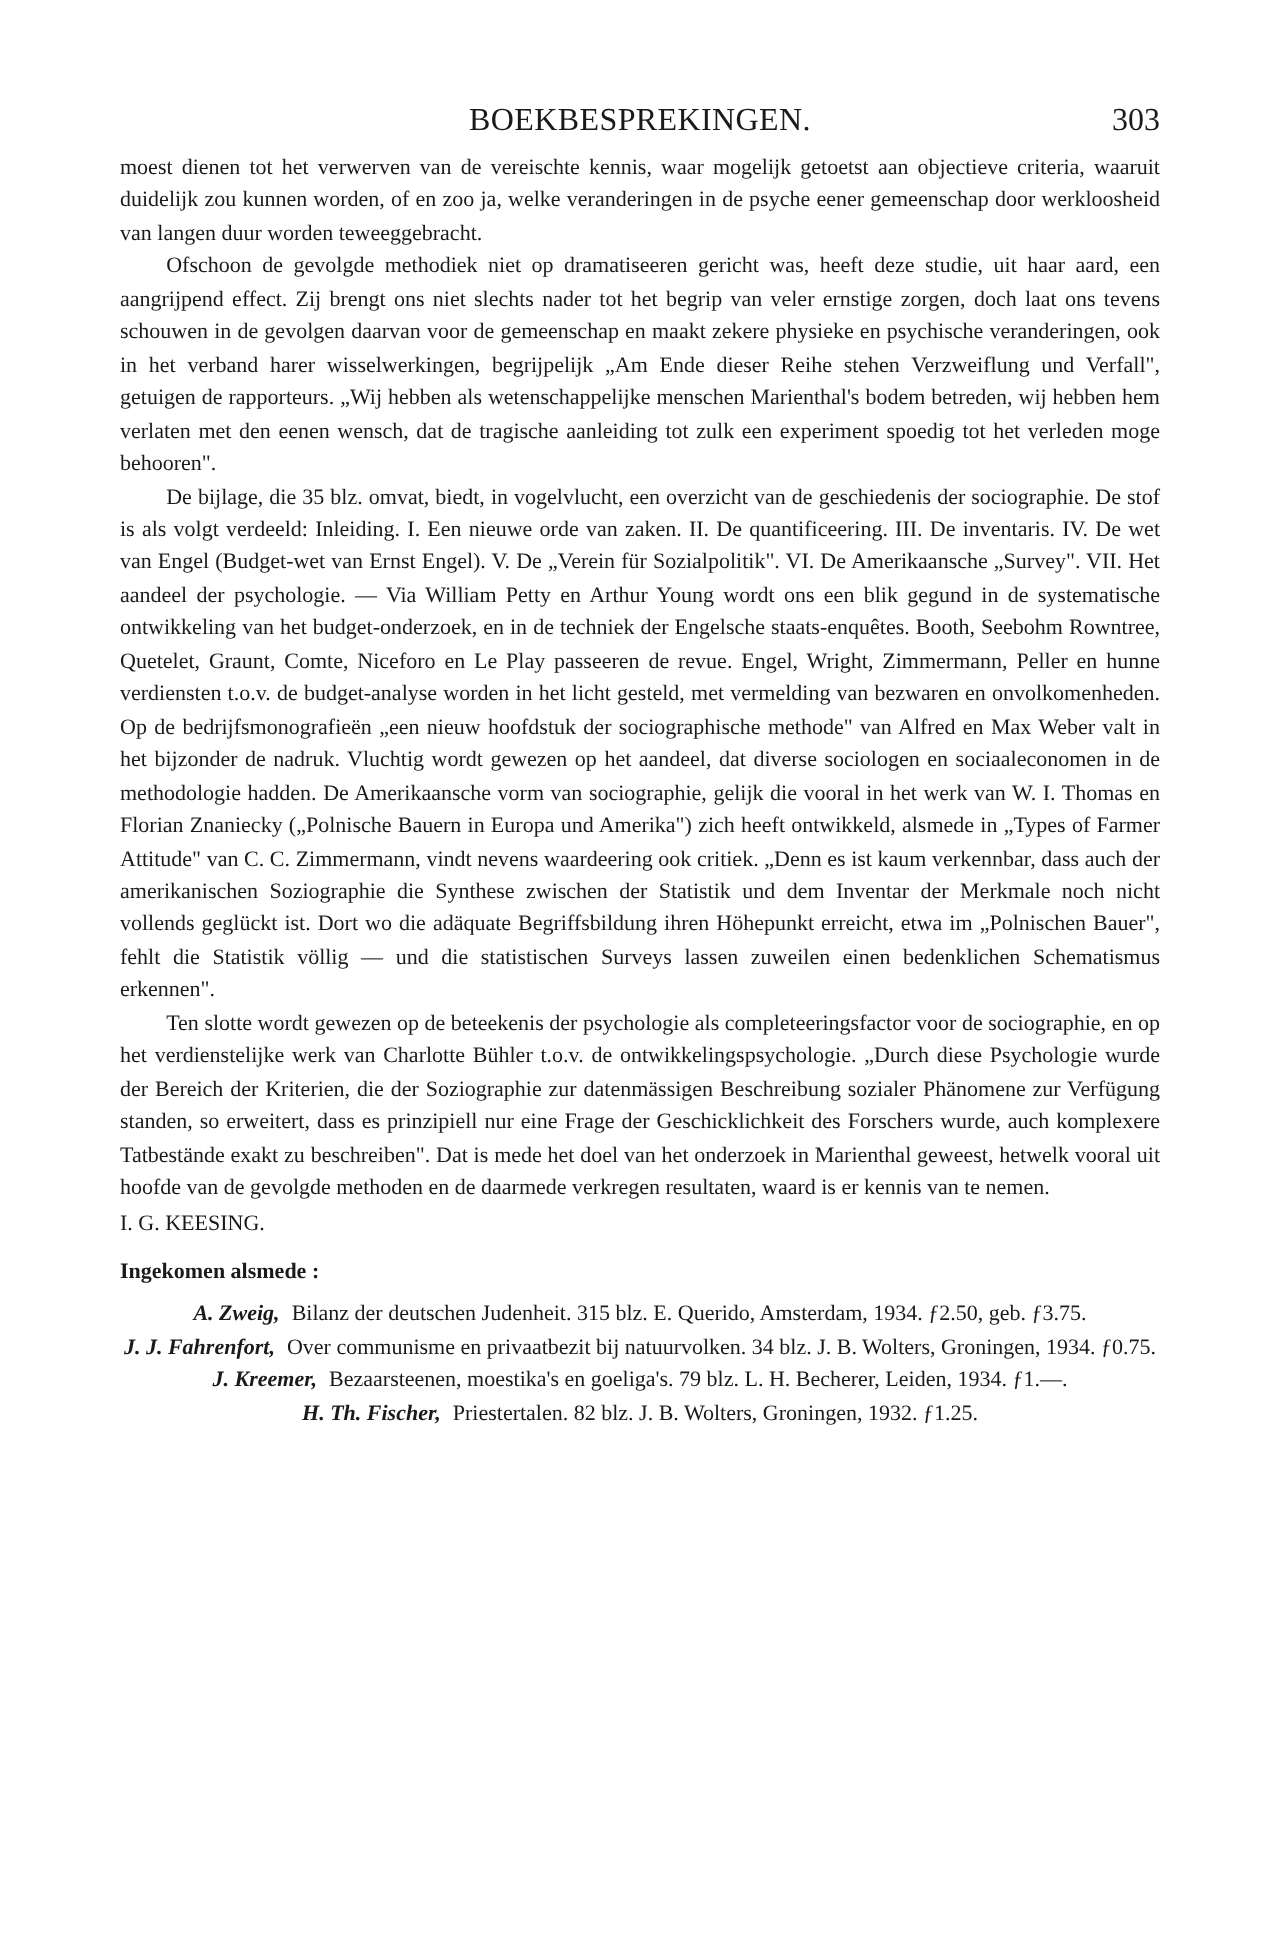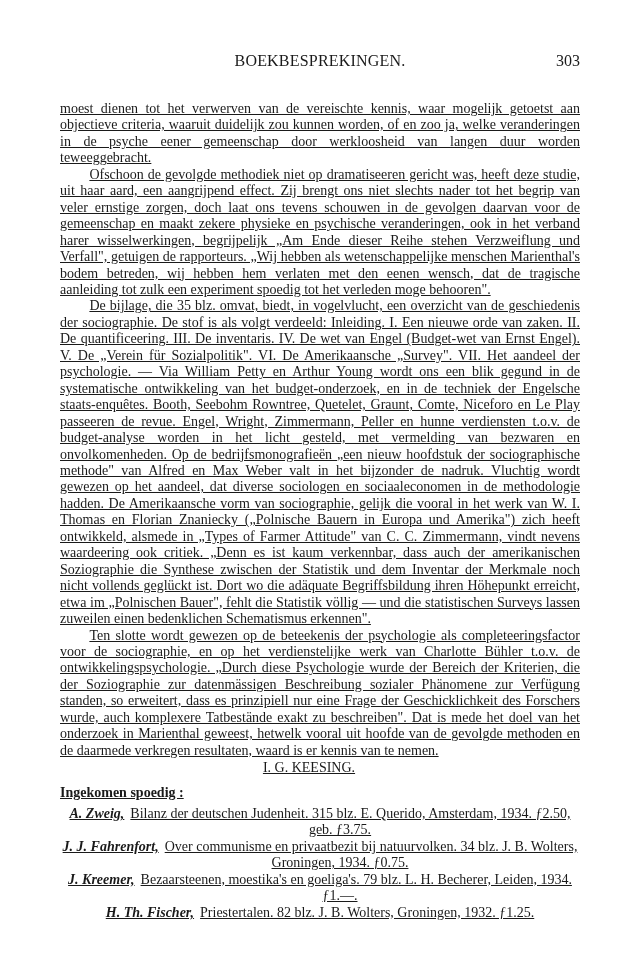--- a/index.html
+++ b/index.html
@@ -7,47 +7,47 @@
       width: 642px; height: 980px; position: relative; overflow: hidden;
       font-family: "Liberation Serif", serif; color: #1a1a1a;
     }
     .header {
       position: absolute; top: 52px; left: 60px; width: 520px; height: 18px;
       font-size: 16px;
     }
     .header .title { position: absolute; left: 0; right: 0; text-align: center; letter-spacing: 0.2px; }
     .header .pageno { position: absolute; right: 0; top: 0; }
     .body {
-      position: absolute; top: 101px; left: 60px; width: 520px;
-      font-size: 14px; line-height: 16.45px;
-      text-align: justify; hyphens: manual; text-decoration: underline;
+      position: absolute; top: 76px; left: 60px; width: 520px;
+      font-size: 11px; line-height: 16.45px;
+      text-align: justify; hyphens: manual;
     }
     .body p { margin: 0; }
     .body p.indent { text-indent: 2.1em; }
-    .signature { text-align: center; padding-right: 22px; margin-top: 1px !important; }
+    .signature { text-align: left; padding-right: 22px; margin-top: 1px !important; }
     .section-head { font-weight: bold; margin-top: 8px !important; margin-bottom: 5px !important; }
     .books { margin: 0; padding: 0; list-style: none; }
     .books li { padding-left: 40px; text-indent: -40px; text-align: center; }
     .books .author { font-style: italic; font-weight: bold; margin-right: 6px; }
   </style>
 </head>
 <body>
 
 <div class="header">
   <span class="title">BOEKBESPREKINGEN.</span>
   <span class="pageno">303</span>
 </div>
 
 <div class="body">
   <p>moest dienen tot het verwerven van de vereischte kennis, waar mogelijk getoetst aan objectieve criteria, waaruit duidelijk zou kunnen worden, of en zoo ja, welke veranderingen in de psyche eener gemeenschap door werkloosheid van langen duur worden teweeggebracht.</p>
   <p class="indent">Ofschoon de gevolgde methodiek niet op dramatiseeren gericht was, heeft deze studie, uit haar aard, een aangrijpend effect. Zij brengt ons niet slechts nader tot het begrip van veler ernstige zorgen, doch laat ons tevens schouwen in de gevolgen daarvan voor de gemeenschap en maakt zekere physieke en psychische veranderingen, ook in het verband harer wisselwerkingen, begrijpelijk „Am Ende dieser Reihe stehen Verzweiflung und Verfall", getuigen de rappor­teurs. „Wij hebben als wetenschappelijke menschen Marienthal's bodem betreden, wij hebben hem verlaten met den eenen wensch, dat de tragische aanleiding tot zulk een experiment spoedig tot het verleden moge behooren".</p>
   <p class="indent">De bijlage, die 35 blz. omvat, biedt, in vogelvlucht, een overzicht van de geschiedenis der sociographie. De stof is als volgt verdeeld: Inleiding. I. Een nieuwe orde van zaken. II. De quantificeering. III. De inventaris. IV. De wet van Engel (Budget-wet van Ernst Engel). V. De „Verein für Sozialpolitik". VI. De Amerikaansche „Survey". VII. Het aandeel der psychologie. — Via William Petty en Arthur Young wordt ons een blik gegund in de systematische ontwik­keling van het budget-onderzoek, en in de techniek der Engelsche staats-enquêtes. Booth, Seebohm Rowntree, Quetelet, Graunt, Comte, Niceforo en Le Play pas­seeren de revue. Engel, Wright, Zimmermann, Peller en hunne verdiensten t.o.v. de budget-analyse worden in het licht gesteld, met vermelding van bezwaren en onvolkomenheden. Op de bedrijfsmonografieën „een nieuw hoofdstuk der socio­graphische methode" van Alfred en Max Weber valt in het bijzonder de nadruk. Vluchtig wordt gewezen op het aandeel, dat diverse sociologen en sociaal­economen in de methodologie hadden. De Amerikaansche vorm van sociographie, gelijk die vooral in het werk van W. I. Thomas en Florian Znaniecky („Polnische Bauern in Europa und Amerika") zich heeft ontwikkeld, alsmede in „Types of Farmer Attitude" van C. C. Zimmermann, vindt nevens waardeering ook critiek. „Denn es ist kaum verkennbar, dass auch der amerikanischen Soziographie die Synthese zwischen der Statistik und dem Inventar der Merkmale noch nicht vollends geglückt ist. Dort wo die adäquate Begriffsbildung ihren Höhepunkt erreicht, etwa im „Polnischen Bauer", fehlt die Statistik völlig — und die statis­tischen Surveys lassen zuweilen einen bedenklichen Schematismus erkennen".</p>
   <p class="indent">Ten slotte wordt gewezen op de beteekenis der psychologie als completee­ringsfactor voor de sociographie, en op het verdienstelijke werk van Charlotte Bühler t.o.v. de ontwikkelingspsychologie. „Durch diese Psychologie wurde der Bereich der Kriterien, die der Soziographie zur datenmässigen Beschreibung sozialer Phänomene zur Verfügung standen, so erweitert, dass es prinzipiell nur eine Frage der Geschicklichkeit des Forschers wurde, auch komplexere Tat­bestände exakt zu beschreiben". Dat is mede het doel van het onderzoek in Marienthal geweest, hetwelk vooral uit hoofde van de gevolgde methoden en de daarmede verkregen resultaten, waard is er kennis van te nemen.</p>
   <p class="signature">I. G. KEESING.</p>
 
-  <p class="section-head">Ingekomen spoedig :</p>
+  <p class="section-head">Ingekomen alsmede :</p>
   <ul class="books">
     <li><span class="author">A. Zweig,</span><span>Bilanz der deutschen Judenheit. 315 blz. E. Querido, Amsterdam, 1934. ƒ2.50, geb. ƒ3.75.</span></li>
     <li><span class="author">J. J. Fahrenfort,</span><span>Over communisme en privaatbezit bij natuurvolken. 34 blz. J. B. Wolters, Groningen, 1934. ƒ0.75.</span></li>
     <li><span class="author">J. Kreemer,</span><span>Bezaarsteenen, moestika's en goeliga's. 79 blz. L. H. Becherer, Leiden, 1934. ƒ1.—.</span></li>
     <li><span class="author">H. Th. Fischer,</span><span>Priestertalen. 82 blz. J. B. Wolters, Groningen, 1932. ƒ1.25.</span></li>
   </ul>
 </div>
 
 </body></html>

